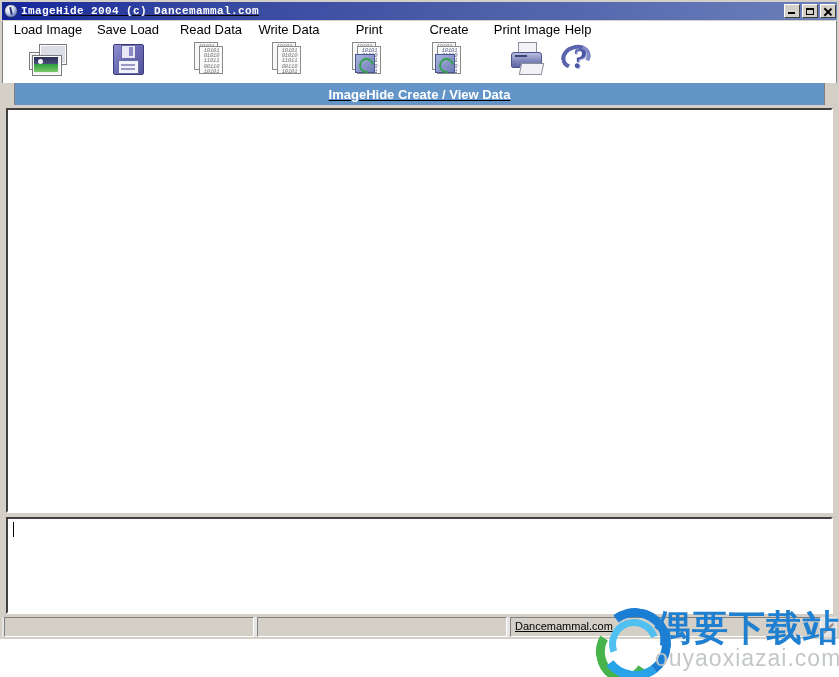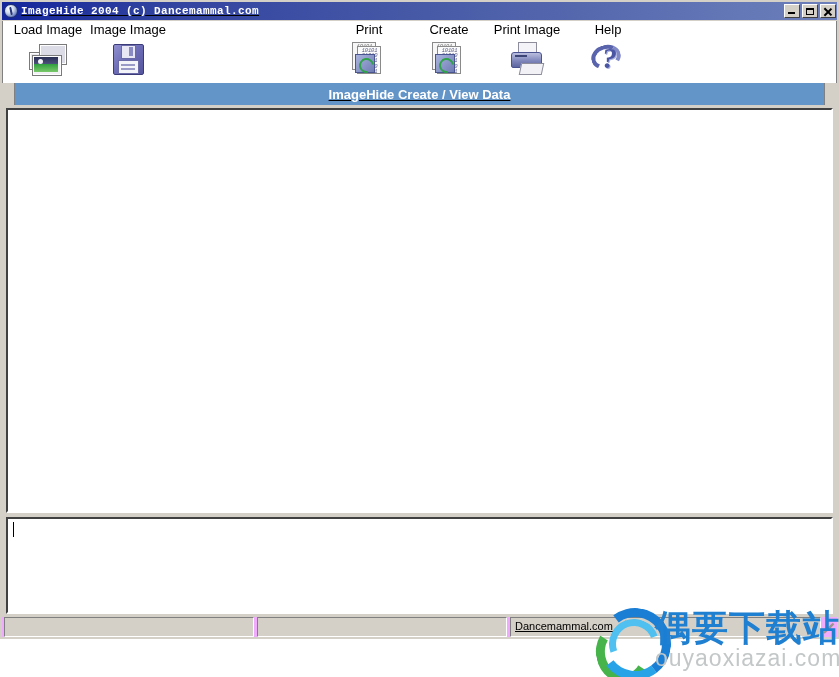--- a/index.html
+++ b/index.html
@@ -307,21 +307,21 @@
     background: #000000;
   }
 
   
   #status-bar {
     height: 20px;
     min-height: 20px;
     margin: 3px 1px 1px 1px;
     display: flex;
     align-items: stretch;
-    background: #f0abfc;
+    background: #e5e5e5;
     padding: 0 2px;
     box-sizing: border-box;
     position: relative;
   }
   .status-pane {
     background: #d4d0c8;
     border-top: 1px solid #808080;
     border-left: 1px solid #808080;
     border-right: 1px solid #ffffff;
     border-bottom: 1px solid #ffffff;
@@ -443,29 +443,43 @@
         <i class="p p1"></i>
           <i class="p p2"></i>
           <i class="p p3"></i>
         <i class="sky"></i>
           <i class="grass"></i>
           <i class="sun"></i>
       </span>
     </div>
 
     <div class="tb-item" style="left:82px;">
-      <span class="tb-label">Image Image</span>
+      <span class="tb-label">Save Load</span>
       <span class="tb-icon ic-floppy">
         <i class="body"></i>
           <i class="shutter"></i>
           <i class="label"></i>
       </span>
     </div>
 
-
+    <div class="tb-item" style="left:165px;">
+      <span class="tb-label">Read Data</span>
+      <span class="tb-icon ic-binary">
+        <i class="sheet s1">10101<br>01010<br>11011<br>00110<br>10101</i>
+        <i class="sheet s2">10101<br>01010<br>11011<br>00110<br>10101</i>
+      </span>
+    </div>
+
+    <div class="tb-item" style="left:243px;">
+      <span class="tb-label">Write Data</span>
+      <span class="tb-icon ic-binary">
+        <i class="sheet s1">10101<br>01010<br>11011<br>00110<br>10101</i>
+        <i class="sheet s2">10101<br>01010<br>11011<br>00110<br>10101</i>
+      </span>
+    </div>
 
     <div class="tb-item" style="left:323px;">
       <span class="tb-label">Print</span>
       <span class="tb-icon ic-binary enc">
         <i class="sheet s1">10101<br>01010<br>11011<br>00110<br>10101</i>
         <i class="sheet s2">10101<br>01010<br>11011<br>00110<br>10101</i>
         <i class="chip"></i>
       </span>
     </div>
 
@@ -481,21 +495,21 @@
     <div class="tb-item" style="left:481px;">
       <span class="tb-label">Print Image</span>
       <span class="tb-icon ic-printer">
         <i class="paper"></i>
           <i class="body"></i>
           <i class="slot"></i>
           <i class="tray"></i>
       </span>
     </div>
 
-    <div class="tb-item" style="left:562px;">
+    <div class="tb-item" style="left:532px;">
       <span class="tb-label">Help</span>
       <span class="tb-icon ic-help">
         <i class="swirl"></i>
           <i class="qm">?</i>
       </span>
     </div>
 
 
   </div>
 

